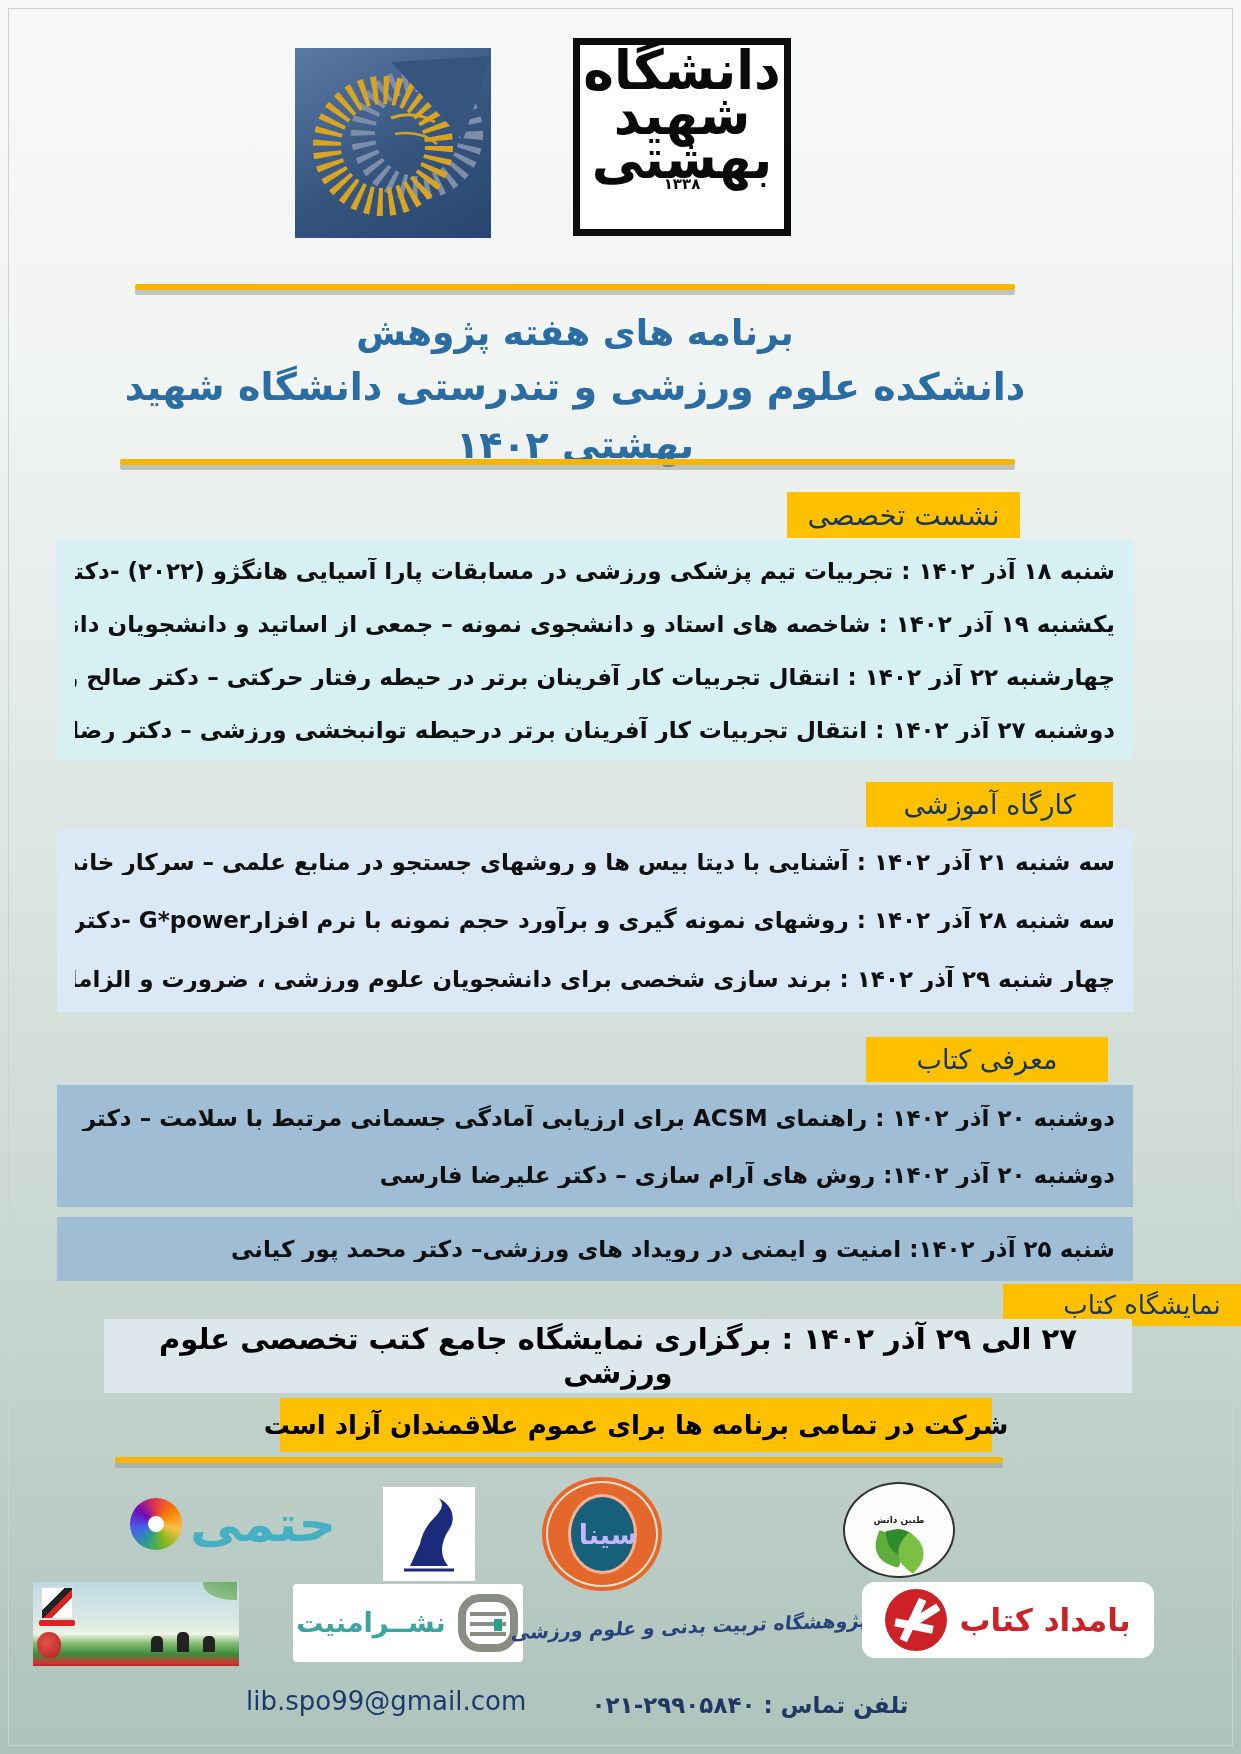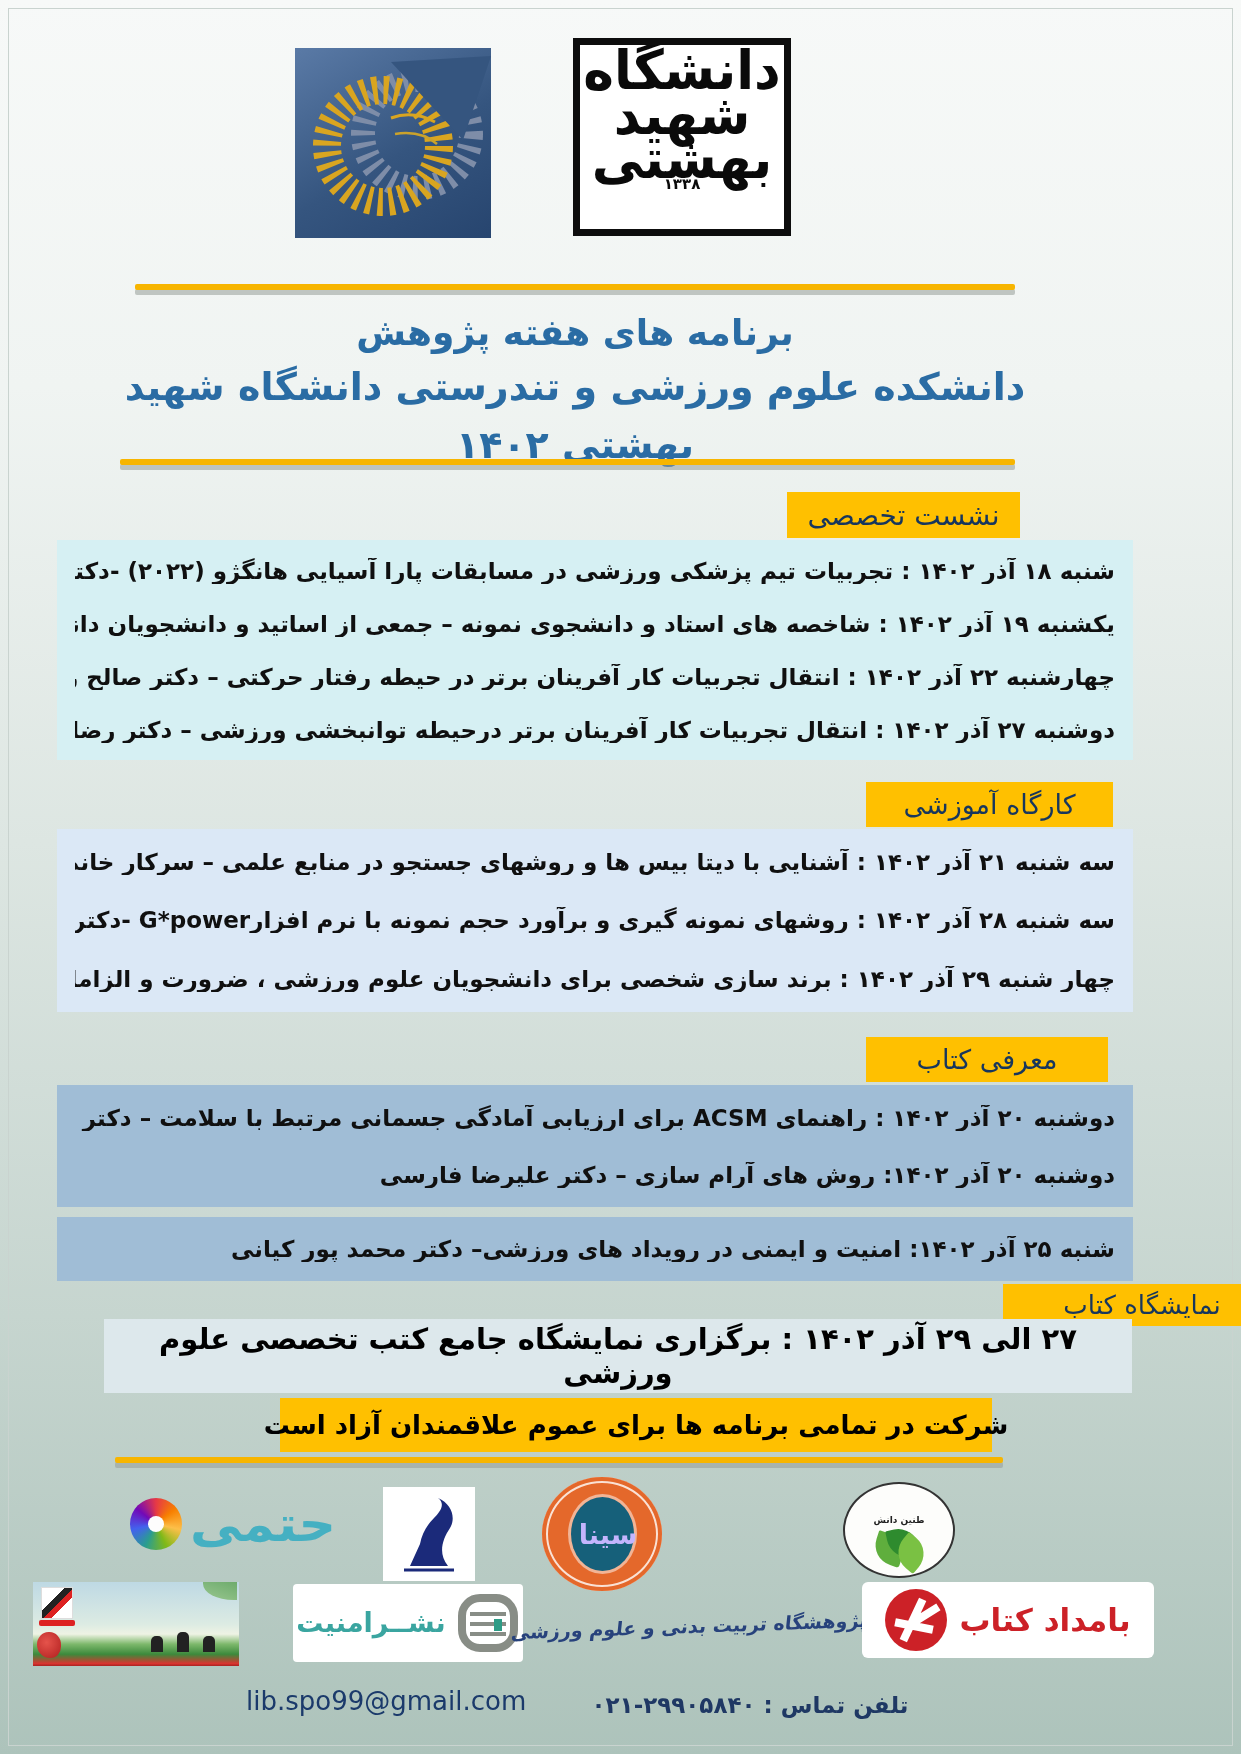--- a/index.html
+++ b/index.html
@@ -61,21 +61,21 @@
         background:radial-gradient(circle at 40% 40%,#e5534b,#b11f1f);}
   .photo .sil{position:absolute;bottom:14px;width:12px;height:16px;background:#222;border-radius:5px 5px 0 0;}
   .photo .palm{position:absolute;right:2px;top:0;width:34px;height:18px;border-radius:0 0 0 90%;
         background:linear-gradient(200deg,#5aa04f,#8cc07a);opacity:.8;}
   .virast{left:293px;top:1584px;width:230px;height:78px;background:#fff;border-radius:4px;direction:ltr;gap:10px;}
   .virast .vtxt{display:flex;flex-direction:row;align-items:center;line-height:1.05;direction:rtl;}
   .virast .vtxt span{color:#3aa5a0;font-weight:bold;font-size:27px;letter-spacing:2px;}
   .institute{left:552px;top:1590px;width:280px;height:72px;direction:rtl;gap:6px;}
   .institute .itxt{color:#27427c;font-weight:bold;font-size:19px;direction:rtl;white-space:nowrap;
                    transform:skewX(-8deg) rotate(-2deg);}
-  .bamdad{left:862px;top:1582px;width:292px;height:76px;background:#fff;direction:ltr;gap:12px;border-radius:6px;}
+  .bamdad{left:862px;top:1582px;width:292px;height:76px;background:#fff;direction:ltr;gap:12px;border-radius:13px;}
   .bamdad .circle{width:62px;height:62px;border-radius:50%;background:#cc2127;flex:0 0 auto;position:relative;}
   .bamdad .btxt{color:#cc2127;font-weight:bold;font-size:31px;direction:rtl;white-space:nowrap;}
   .email{position:absolute;left:246px;top:1686px;font-size:26px;color:#1b3a6b;direction:ltr;}
   .phone{position:absolute;left:560px;top:1692px;width:380px;text-align:center;font-size:23px;font-weight:bold;
          color:#1f3864;direction:rtl;white-space:nowrap;}
 </style>
 </head>
 <body>
 
 <div class="page">

